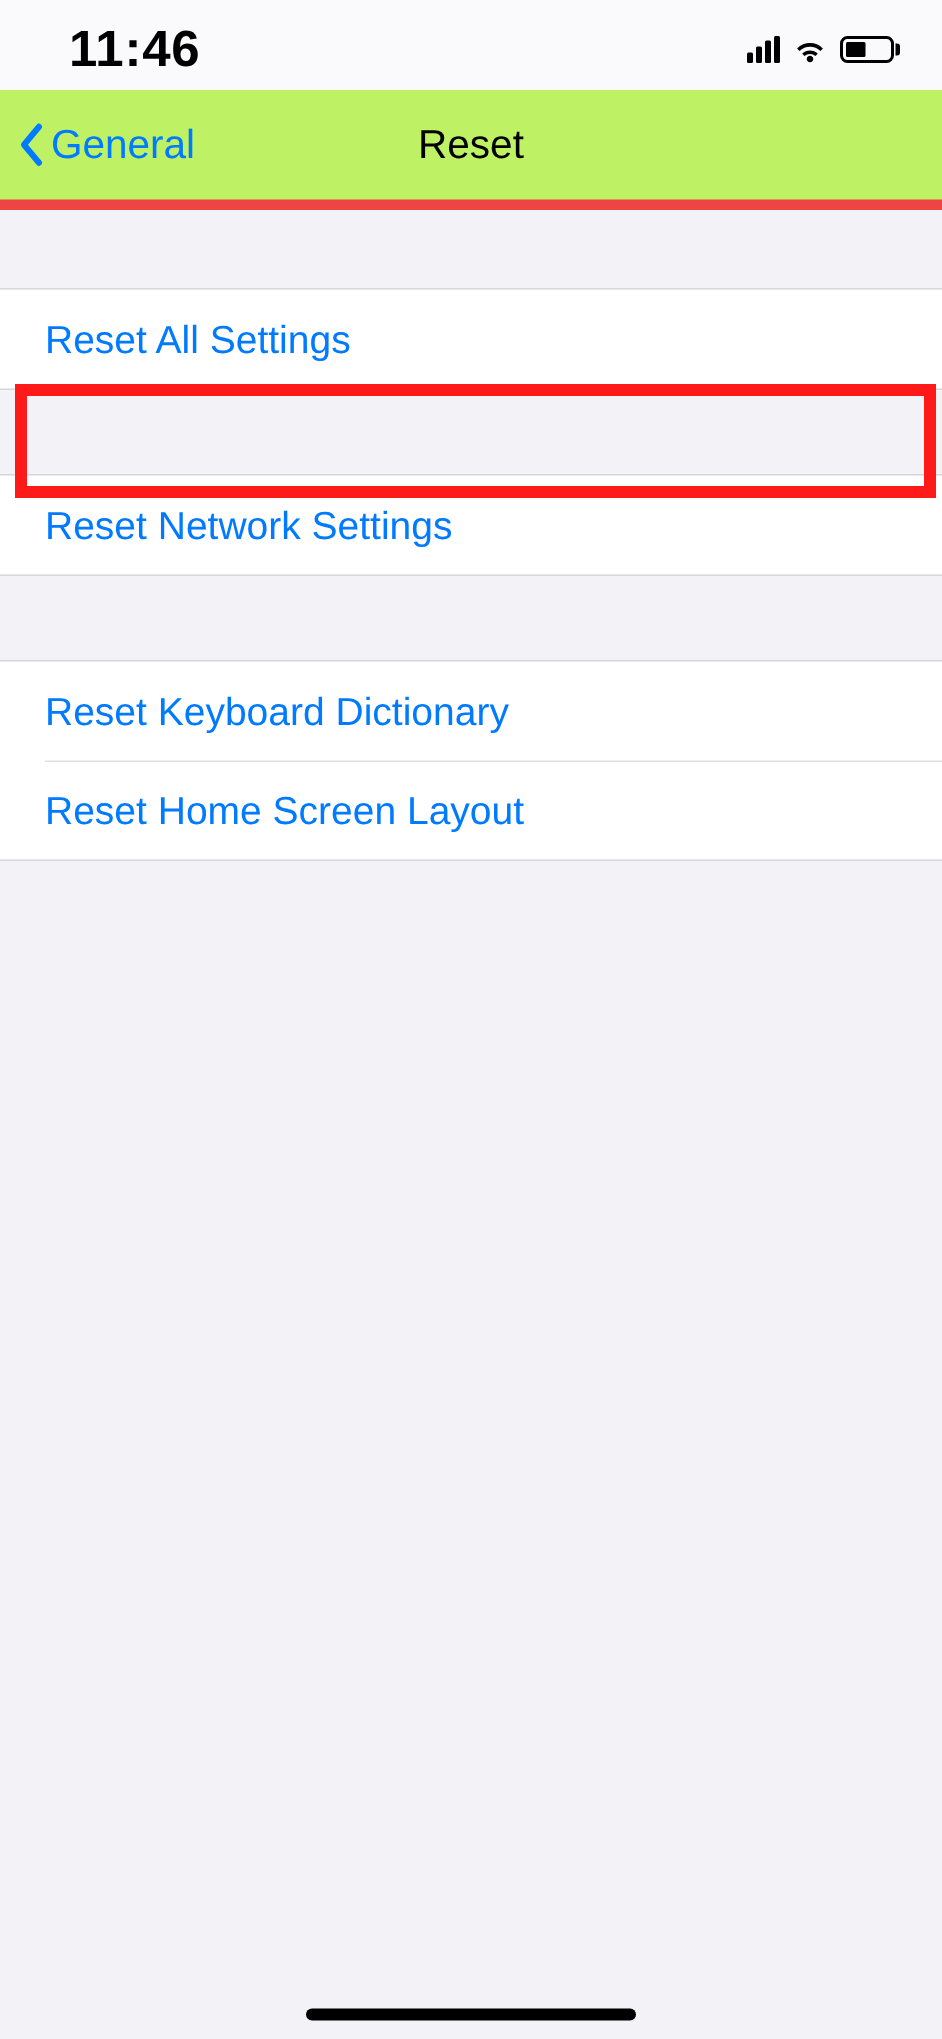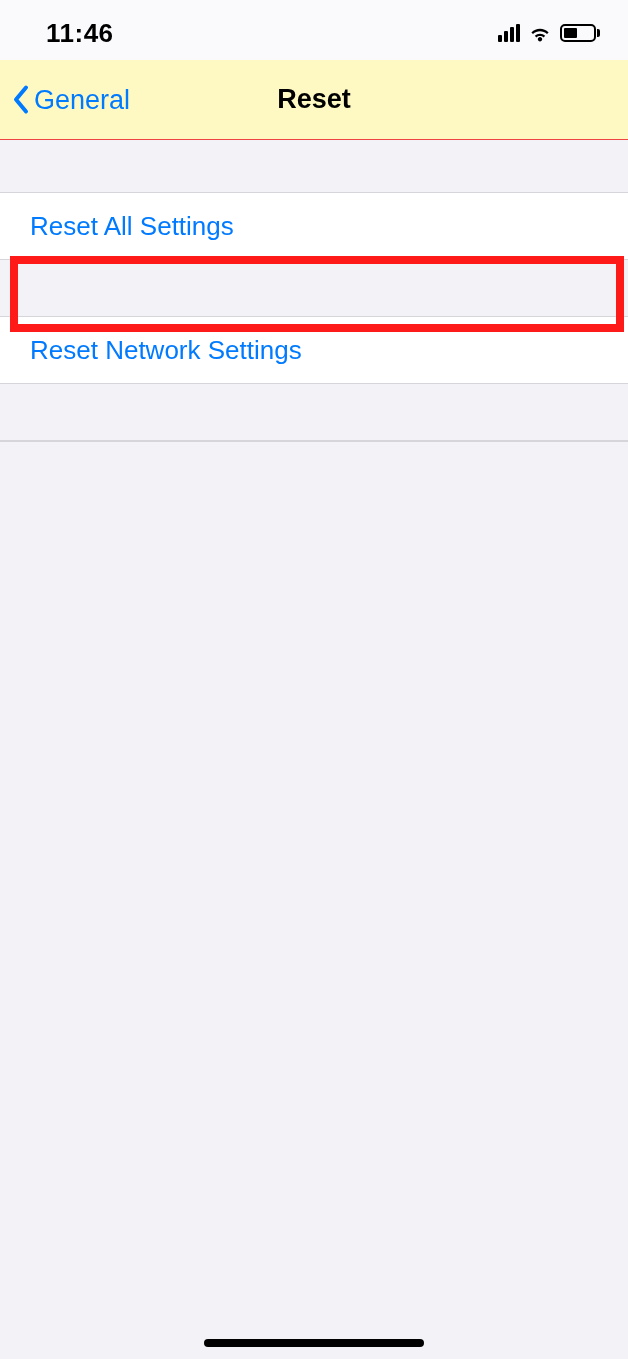--- a/index.html
+++ b/index.html
@@ -18,21 +18,21 @@
     }
     .status-bar {
       display: flex;
       justify-content: space-between;
       align-items: center;
       padding: 18px 28px 12px 46px;
       height: 60px;
       background: #fafafc;
     }
     .status-time {
-      font-size: 26px;
+      font-size: 34px;
       font-weight: 600;
       color: #000;
       letter-spacing: 0.5px;
     }
     .status-right {
       display: flex;
       align-items: center;
       gap: 8px;
     }
     .signal-bars {
@@ -70,24 +70,24 @@
       border-radius: 1px;
     }
     .battery-tip {
       width: 3px;
       height: 8px;
       background: #000;
       border-radius: 0 2px 2px 0;
       margin-left: 1px;
     }
     .nav-bar {
-      background: #fef9c3;
+      background: #bef264;
       height: 80px;
       position: relative;
-      border-bottom: 1px solid #ef4444;
+      border-bottom: 7px solid #ef4444;
       display: flex;
       align-items: center;
     }
     .back-button {
       display: flex;
       align-items: center;
       position: absolute;
       left: 12px;
       top: 50%;
       transform: translateY(-50%);
@@ -98,21 +98,21 @@
     .back-chevron {
       display: inline-block;
       margin-right: 4px;
     }
     .back-chevron svg { display:block; }
     .nav-title {
       position: absolute;
       left: 50%;
       transform: translateX(-50%);
       font-size: 27px;
-      font-weight: 700;
+      font-weight: 400;
       color: #000;
     }
     .section {
       margin-top: 50px;
     }
     .section.first { margin-top: 52px; }
     .section.short { margin-top: 56px; }
     .row-group {
       background: #fff;
       border-top: 1px solid #d6d6da;
@@ -214,18 +214,28 @@
     <div class="row">
       <div class="row-inner">
         <span class="row-label">Reset Network Settings</span>
       </div>
     </div>
   </div>
 </div>
 
 <div class="section short">
   <div class="row-group">
+    <div class="row">
+      <div class="row-inner">
+        <span class="row-label">Reset Keyboard Dictionary</span>
+      </div>
+    </div>
+    <div class="row">
+      <div class="row-inner">
+        <span class="row-label">Reset Home Screen Layout</span>
+      </div>
+    </div>
   </div>
 </div>
 
 <div class="highlight-frame"></div>
 
 <div class="home-indicator"></div>
 
 </body></html>

